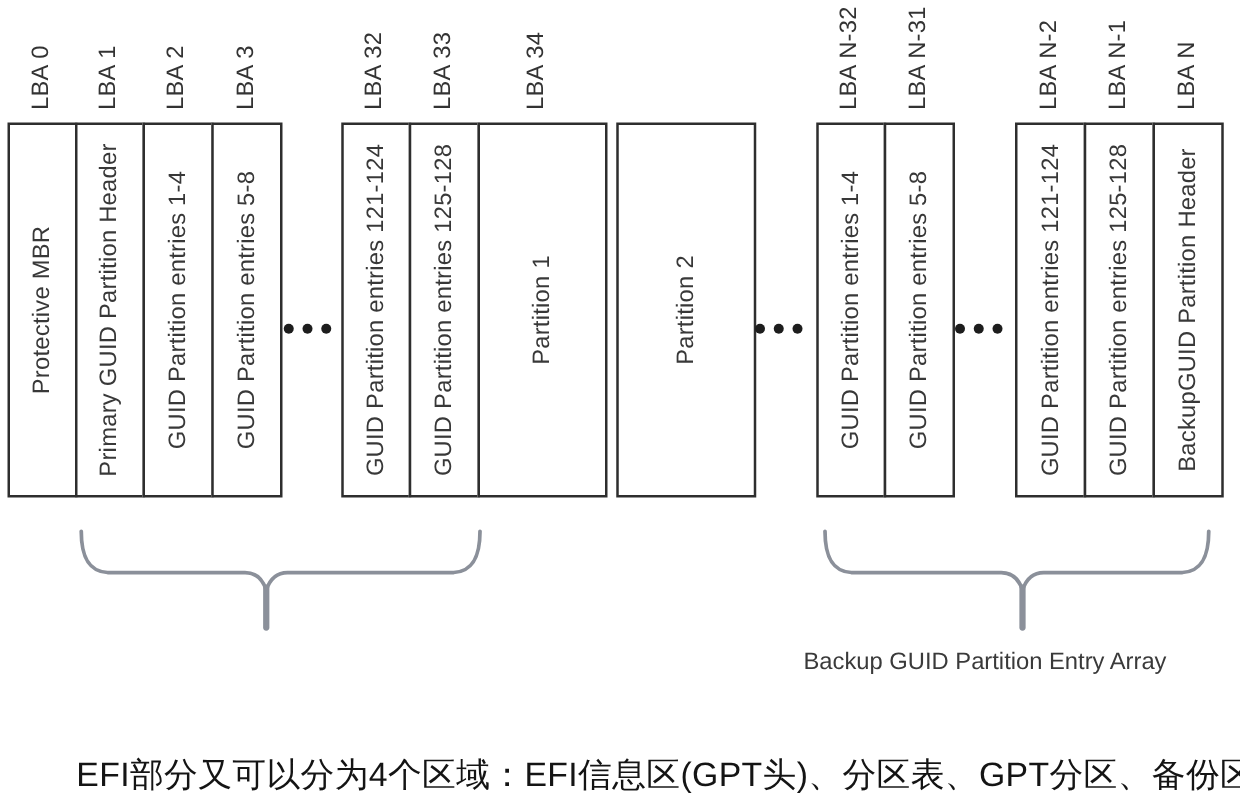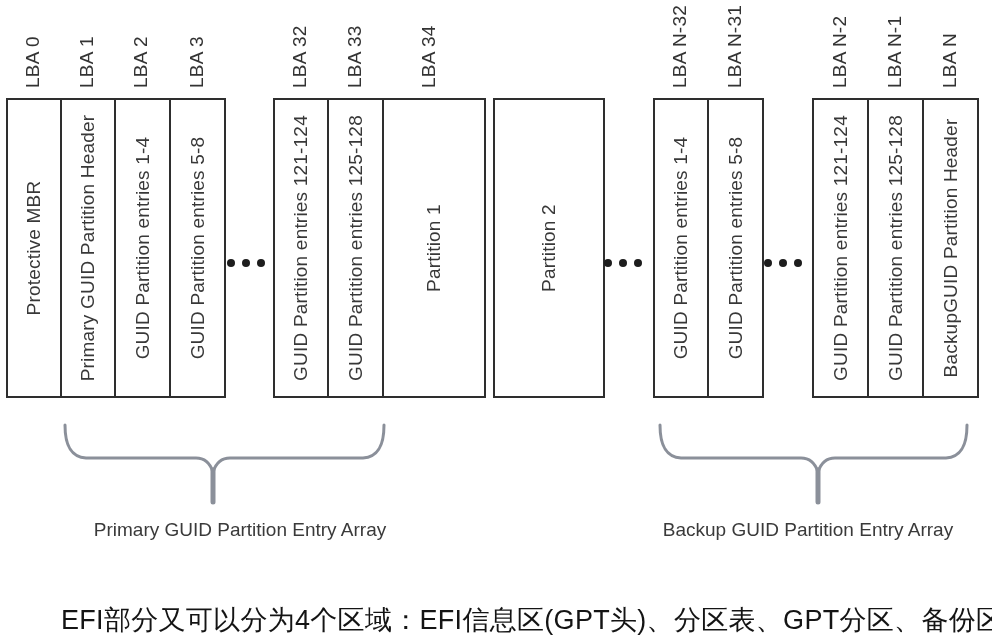--- a/index.html
+++ b/index.html
@@ -37,21 +37,21 @@
   }
 
   
   .brace{position:absolute;top:422px;}
 
   .brace-label{
     position:absolute;top:519px;transform:translateX(-50%);
     font-size:19px;color:#3a3a3a;white-space:nowrap;
   }
   .brace-label.bl-0{left:240px;}
-  .brace-label.bl-1{left:808px;}
+  .brace-label.bl-1{left:788px;}
 
   
   .caption{
     position:absolute;left:61px;top:602px;
     font-size:27px;color:#141414;white-space:nowrap;letter-spacing:.3px;
   }
 </style>
 </head>
 <body>
 
@@ -60,21 +60,20 @@
   <svg class="brace" style="left:62px" width="325" height="84" viewBox="0 0 325 84">
     <path d="M3,3 C3,22 8,35 24,36 L134,36 C143,36 148,41 151,50 C154,41 159,36 168,36 L301,36 C317,35 322,22 322,3" fill="none" stroke="#8b909a" stroke-width="3" stroke-linecap="round"></path>
     <path d="M151,48 L151,80" fill="none" stroke="#8b909a" stroke-width="5" stroke-linecap="round"></path>
   </svg>
 
   <svg class="brace" style="left:657px" width="313" height="84" viewBox="0 0 313 84">
     <path d="M3,3 C3,22 8,35 24,36 L144,36 C153,36 158,41 161,50 C164,41 169,36 178,36 L289,36 C305,35 310,22 310,3" fill="none" stroke="#8b909a" stroke-width="3" stroke-linecap="round"></path>
     <path d="M161,48 L161,80" fill="none" stroke="#8b909a" stroke-width="5" stroke-linecap="round"></path>
   </svg>
 
-  <div class="brace-label bl-0">Primary GUID Partition Entry Array</div>
   <div class="brace-label bl-1">Backup GUID Partition Entry Array</div>
 
   <div class="caption">EFI部分又可以分为4个区域：EFI信息区(GPT头)、分区表、GPT分区、备份区域</div>
 <div class="lba" style="left: 23px; top: 88px;">LBA 0</div>
     <div class="lba" style="left: 77px; top: 88px;">LBA 1</div>
     <div class="lba" style="left: 131px; top: 88px;">LBA 2</div>
     <div class="lba" style="left: 187px; top: 88px;">LBA 3</div>
     <div class="lba" style="left: 290px; top: 88px;">LBA 32</div>
     <div class="lba" style="left: 345px; top: 88px;">LBA 33</div>
     <div class="lba" style="left: 419px; top: 88px;">LBA 34</div>

